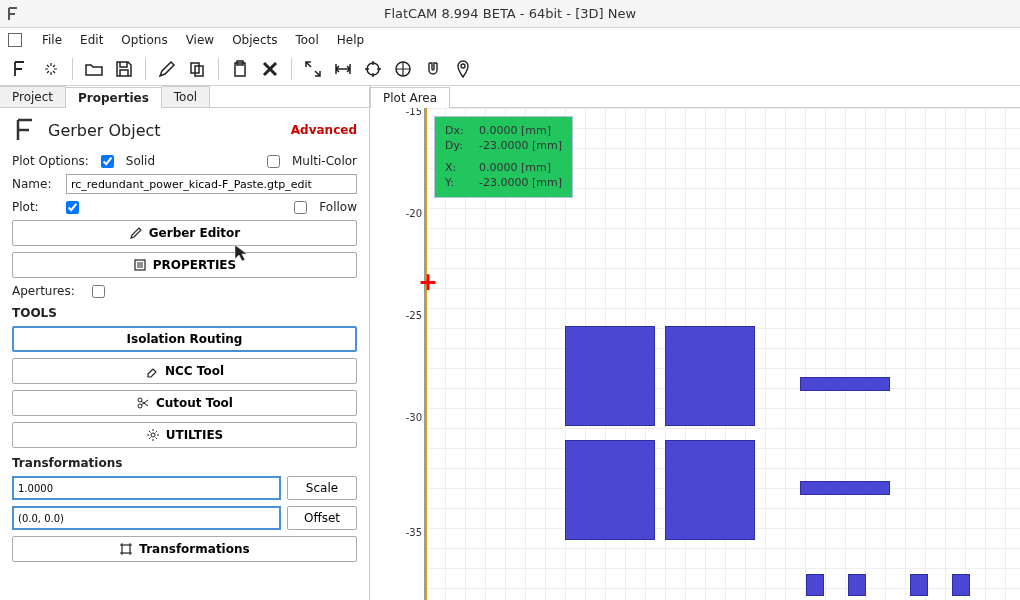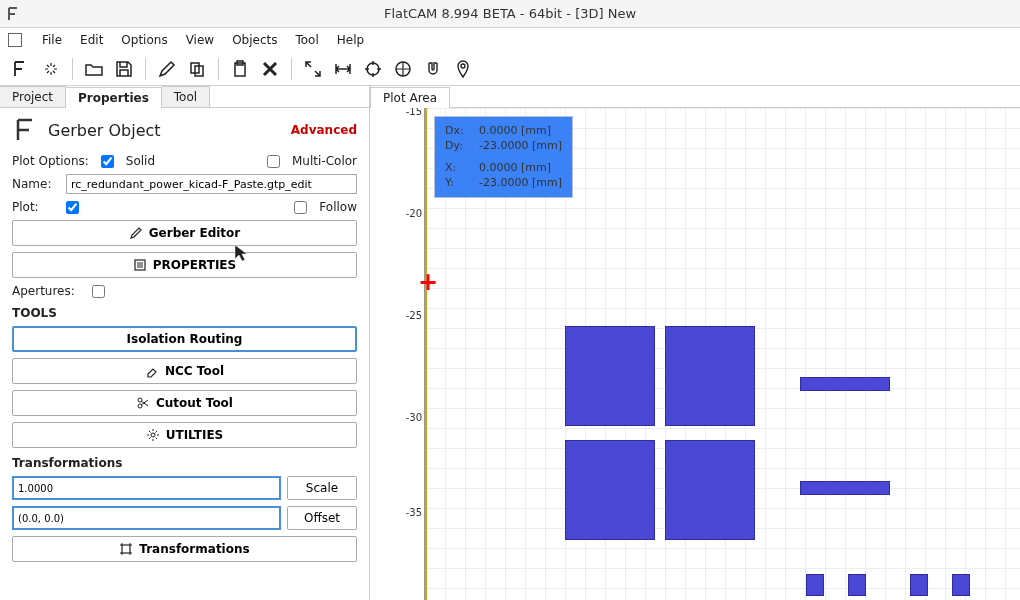--- a/index.html
+++ b/index.html
@@ -62,21 +62,21 @@
   background-image:
     linear-gradient(to right, #eee 1px, transparent 1px),
     linear-gradient(to bottom, #eee 1px, transparent 1px),
     linear-gradient(to right, #d8d8d8 1px, transparent 1px),
     linear-gradient(to bottom, #d8d8d8 1px, transparent 1px);
   background-size: 20px 20px, 20px 20px, 200px 200px, 200px 200px;
 }
 .origin-vline { position: absolute; top: 0; bottom: 0; width: 2px; background: #d4a017; left: 55px; }
 .origin-cross { position: absolute; left: 48px; top: 160px; color: red; font-size: 24px; font-weight: bold; pointer-events: none; }
 
-.info-box { position: absolute; left: 64px; top: 8px; background: #3b82f6; border: 1px solid #b6c0dc; padding: 6px 10px; font-size: 11px; color: #333; line-height: 1.4; }
+.info-box { position: absolute; left: 64px; top: 8px; background: #22c55e; border: 1px solid #b6c0dc; padding: 6px 10px; font-size: 11px; color: #333; line-height: 1.4; }
 .info-box .coord-row { display: flex; gap: 12px; }
 .info-box .coord-label { width: 22px; }
 
 .shape { position: absolute; background: #4a47d4; border: 1px solid #2e2c9e; }
 
 .cursor-arrow { position: absolute; left: 234px; top: 244px; pointer-events: none; }
 
 svg { display: block; }
 </style>
 </head>
@@ -302,21 +302,21 @@
     <div class="plot-canvas">
 
       <div class="grid-area"></div>
       <div class="origin-vline"></div>
 
       <div class="ruler-v">
         <div class="tick" style="top:3px">-15</div>
         <div class="tick" style="top:105px">-20</div>
         <div class="tick" style="top:207px">-25</div>
         <div class="tick" style="top:309px">-30</div>
-        <div class="tick" style="top:404px">-35</div>
+        <div class="tick" style="top:424px">-35</div>
       </div>
 
       <div class="origin-cross">+</div>
 
       <div class="info-box">
         <div class="coord-row">
           <span class="coord-label">Dx:</span>
           <span>0.0000 [mm]</span>
         </div>
         <div class="coord-row">

